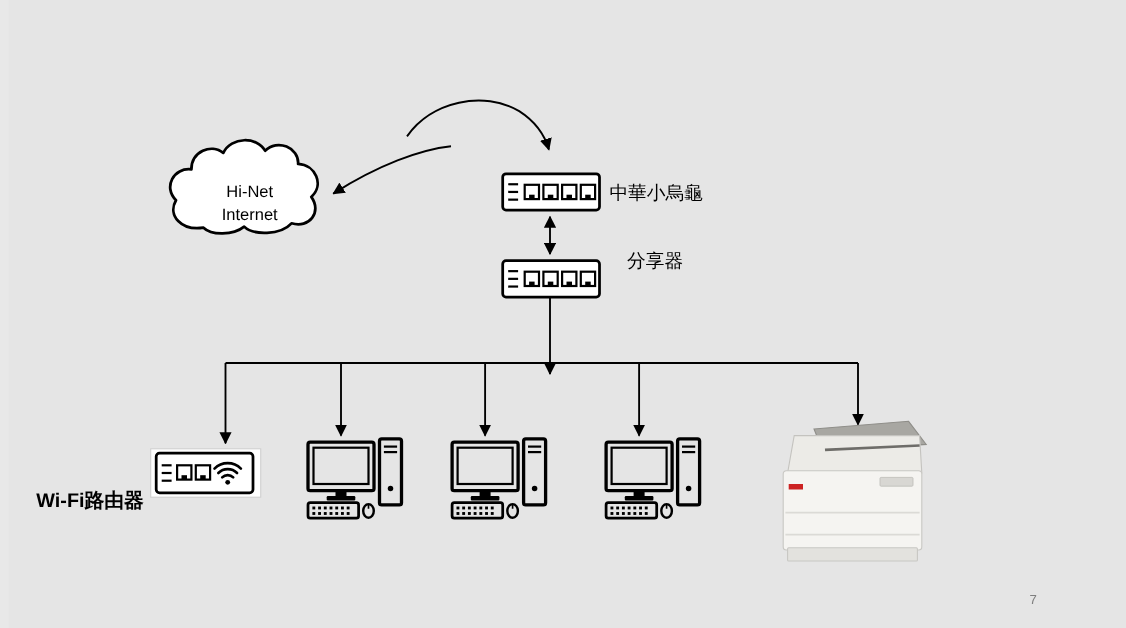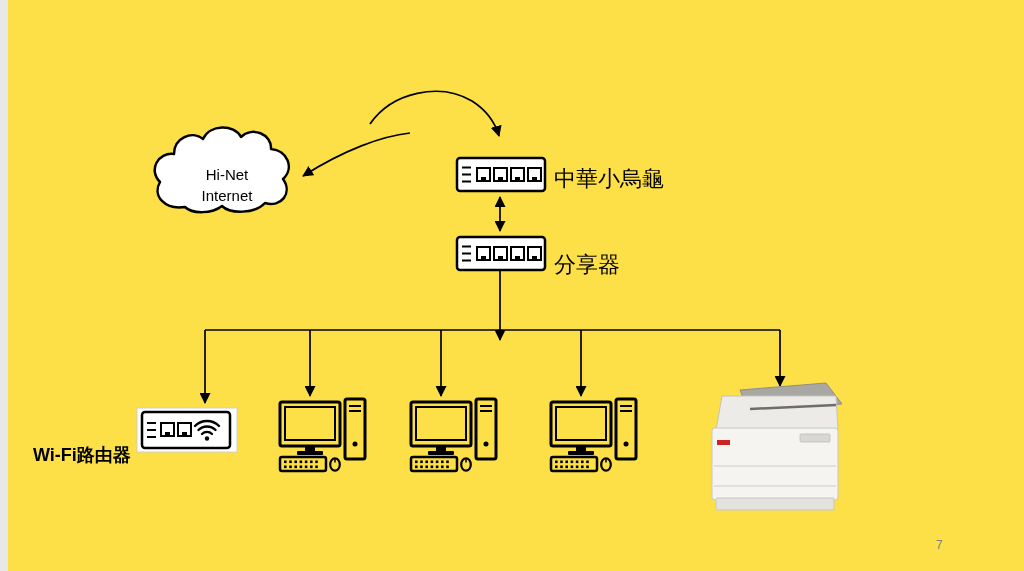--- a/index.html
+++ b/index.html
@@ -1,38 +1,38 @@
 <!DOCTYPE html>
 <html><head>
 <meta charset="utf-8">
 <style>
   html,body{margin:0;padding:0;background:#fff;}
   .canvas{
     position:relative;
     width:1024px;height:571px;
-    background:#fde047;
+    background:#e5e5e5;
     overflow:hidden;
     font-family:"Liberation Sans", sans-serif;
   }
   .slide-edge{
     position:absolute;left:0;top:0;width:8px;height:571px;
     background:#e8e8e8;
   }
   .diagram-svg{position:absolute;left:0;top:0;}
   .label{position:absolute;color:#000;white-space:nowrap;}
   .cloud-text{
     position:absolute;left:172px;top:164px;width:110px;
     text-align:center;font-size:15px;line-height:21px;color:#000;
   }
   .modem-label,.switch-label{
-    left:554px;font-size:22px;
+    left:554px;font-size:17px;
     font-family:"Liberation Serif", serif;
   }
   .modem-label{top:164px;}
-  .switch-label{top:250px;}
+  .switch-label{top:226px;margin-left:16px;}
   .wifi-label{
     left:33px;top:419px;font-size:18px;font-weight:700;
     font-family:"Liberation Sans", sans-serif;
     margin-top:24px;
   }
   .page-number{
     position:absolute;left:936px;top:538px;
     font-size:12px;color:#7f7f7f;
   }
 </style>

